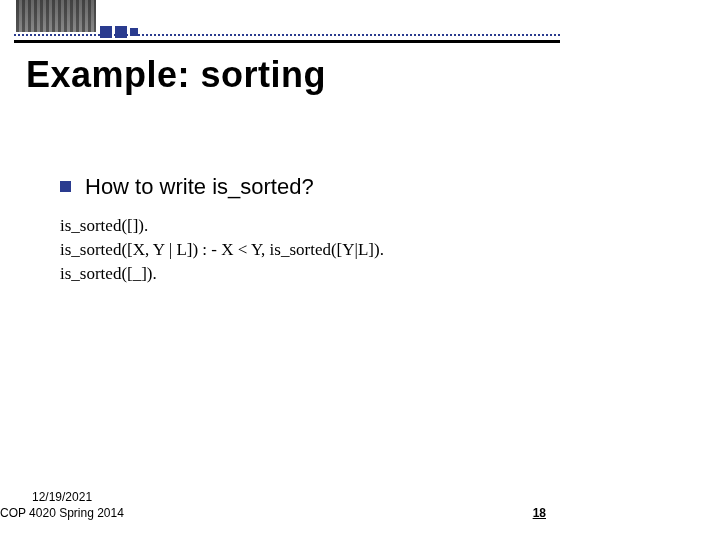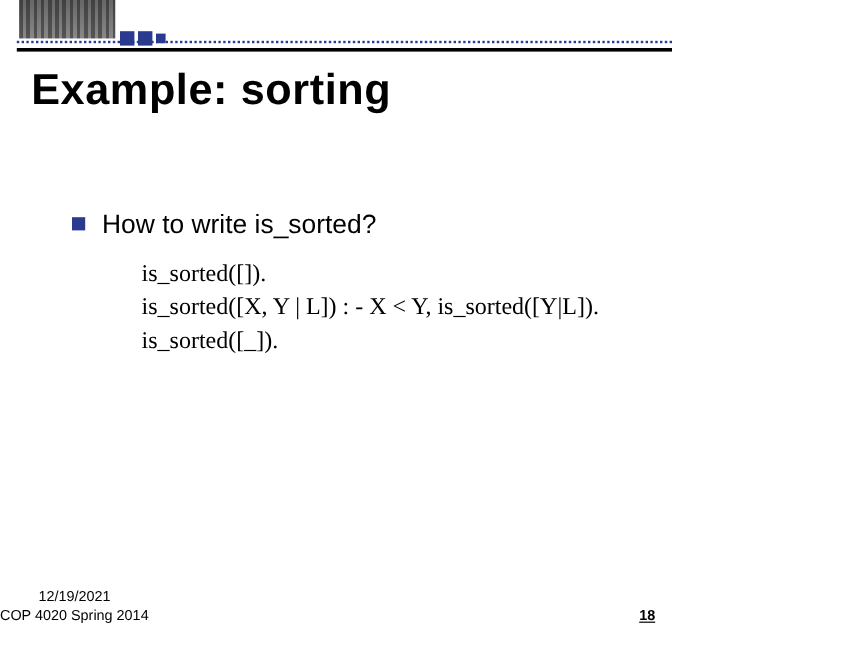--- a/index.html
+++ b/index.html
@@ -94,24 +94,23 @@
     width: 11px;
     height: 11px;
     background: #2a3b8f;
     margin-top: 7px;
     flex: 0 0 auto;
   }
   .bullet-text {
     font-size: 22px;
   }
   .code-block {
-    margin-left: 58px;
     margin-top: 10px;
     font-family: "Times New Roman", Times, serif;
-    font-size: 20px;
+    font-size: 17px;
     line-height: 1.4;
   }
   .footer-date {
     position: absolute;
     left: 32px;
     bottom: 36px;
     font-size: 12px;
   }
   .footer-center {
     position: absolute;

